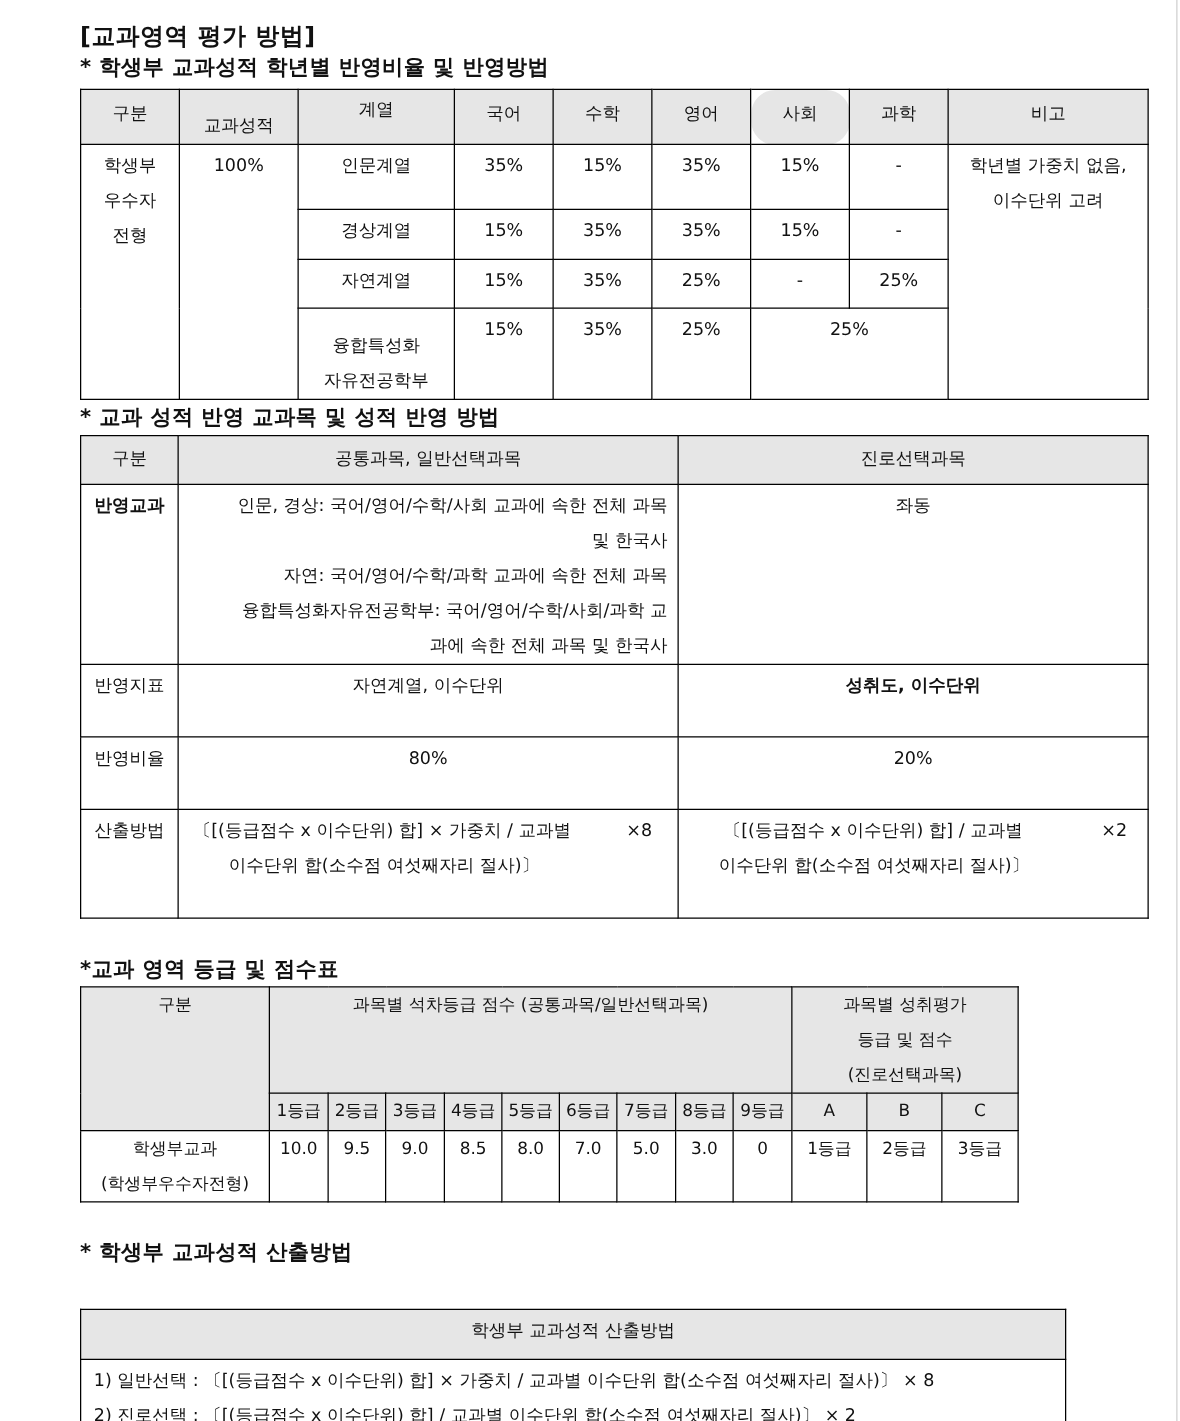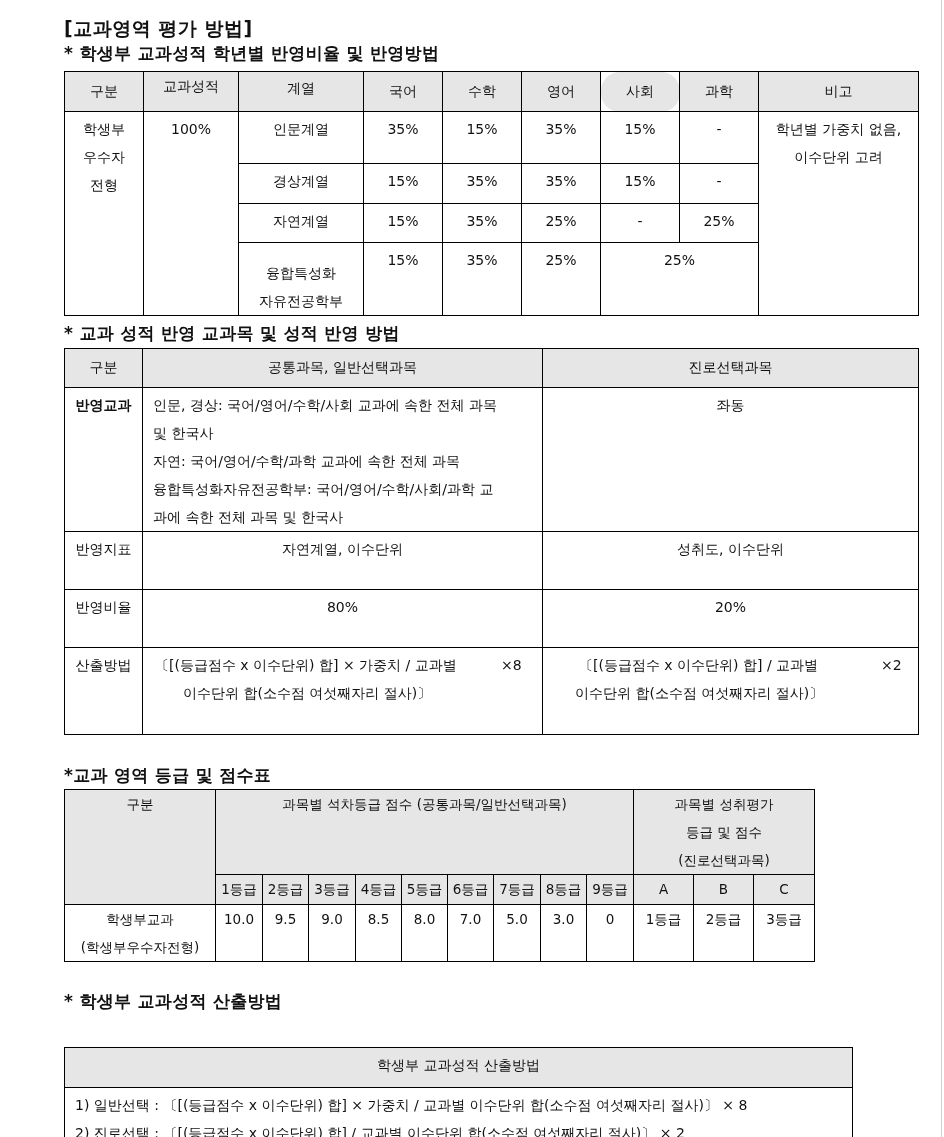--- a/index.html
+++ b/index.html
@@ -5,21 +5,21 @@
   html, body { margin:0; padding:0; background:#ffffff; }
   body { width:944px; height:1137px; position:relative; overflow:hidden;
          font-family:"DejaVu Sans", "Liberation Sans", sans-serif; color:#111; }
   .page-edge { position:absolute; left:941px; top:0; width:1px; height:1137px; background:#d0d0d0; }
   .h1 { position:absolute; left:64px; top:16px; font-size:19px; font-weight:bold; letter-spacing:0.5px; }
   .h2 { position:absolute; left:64px; font-size:17px; font-weight:bold; letter-spacing:0.3px; }
   table { position:absolute; border-collapse:collapse; table-layout:fixed; font-size:14px; }
   td, th { border:1.5px solid #000; padding:0; vertical-align:top; text-align:center; font-weight:normal; line-height:28px; }
   th { background:#e6e6e6; }
   .pad { padding-top:8px; }
-  .left { text-align:left; padding-left:10px; padding-right:8px; }
+  .left { text-align:right; padding-left:10px; padding-right:8px; }
   .formula { position:relative; text-align:left; }
   .mult { position:absolute; top:8px; }
 </style>
 </head>
 <body>
 
 <div class="page-edge"></div>
 
 <div class="h1">[교과영역 평가 방법]</div>
 
@@ -32,21 +32,21 @@
       <col style="width:79px">
     <col style="width:79px">
       <col style="width:79px">
       <col style="width:79px">
       <col style="width:79px">
       <col style="width:160px">
   </colgroup>
   <tbody>
       <tr style="height:40px;">
     <th class="pad" style="padding-top:5px;">구분</th>
-    <th style="padding-top:0;">교과성적</th>
+    <th style="padding-top:15px;">교과성적</th>
     <th style="padding-top:2px;">계열</th>
     <th style="padding-top:5px;">국어</th>
     <th style="padding-top:5px;">수학</th>
     <th style="padding-top:5px;">영어</th>
     <th style="padding-top:5px;border-radius:19px;">사회</th>
     <th style="padding-top:5px;">과학</th>
     <th style="padding-top:5px;">비고</th>
   </tr>
   <tr style="height:52px;">
     <td rowspan="4" style="padding-top:3px;">
@@ -115,21 +115,21 @@
       <div>및 한국사</div>
       <div>자연: 국어/영어/수학/과학 교과에 속한 전체 과목</div>
       <div>융합특성화자유전공학부:  국어/영어/수학/사회/과학  교</div>
       <div>과에 속한 전체 과목 및 한국사</div>
     </td>
     <td style="padding-top:3px;">좌동</td>
   </tr>
   <tr style="height:58px;">
     <td style="padding-top:3px;">반영지표</td>
     <td style="padding-top:3px;">자연계열, 이수단위</td>
-    <td style="padding-top:3px;">성취도, 이수단위</td>
+    <td style="padding-top:3px;font-weight:bold;">성취도, 이수단위</td>
   </tr>
   <tr style="height:58px;">
     <td style="padding-top:3px;">반영비율</td>
     <td style="padding-top:3px;">80%</td>
     <td style="padding-top:3px;">20%</td>
   </tr>
   <tr style="height:87px;">
     <td style="padding-top:3px;">산출방법</td>
     <td class="formula" style="padding-top:3px;">
       <div style="padding-left:12px;">〔[(등급점수 x 이수단위) 합] × 가중치 / 교과별</div>

